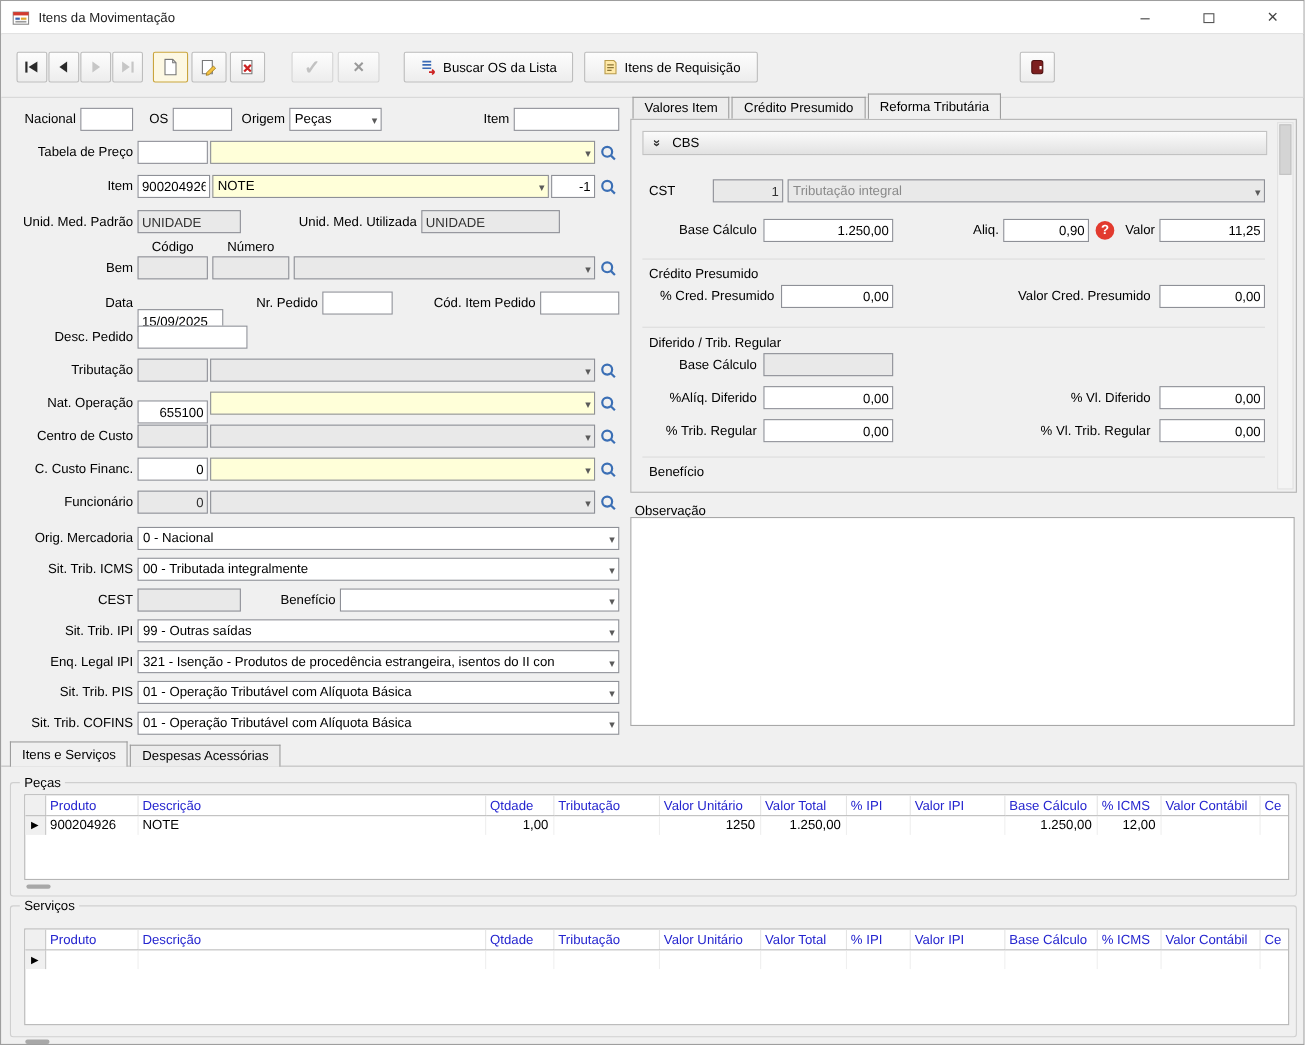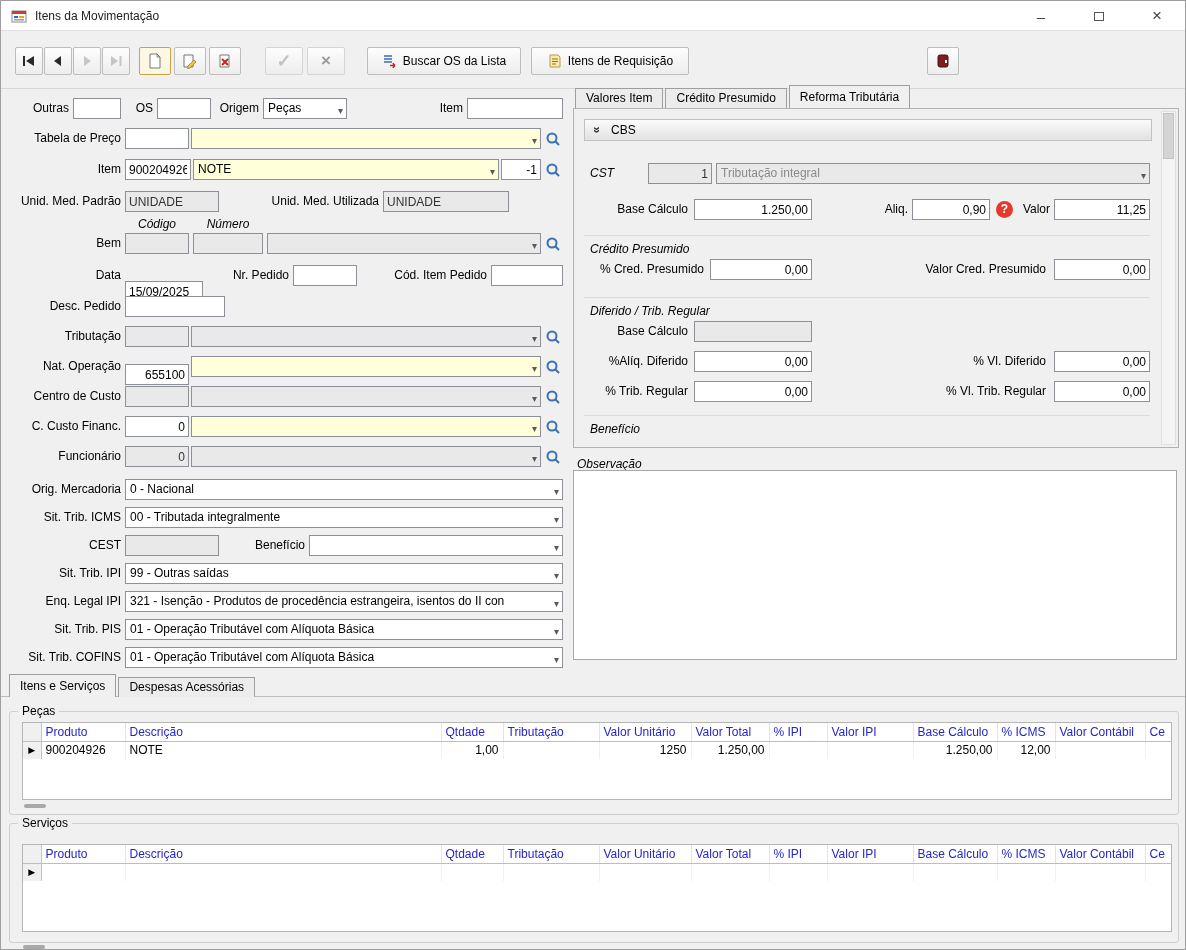--- a/index.html
+++ b/index.html
@@ -16,21 +16,21 @@
 
   
   .toolbar { position:absolute; top:31px; left:0; right:0; height:57px; border-bottom:1px solid #d6d6d6; background:#f0f0f0; }
   .tbtn { position:absolute; top:15px; height:28px; border:1px solid #bdbdbd; border-radius:2px; background:linear-gradient(#fdfdfd,#ededed); display:flex; align-items:center; justify-content:center; gap:5px; font-size:12px; white-space:nowrap; cursor:default; }
   .tbtn.focusd { border:1px solid #caa53d; background:#fdf8e3; }
   .glyph-check { font-size:18px; color:#c2c2c2; font-weight:bold; }
   .glyph-x { font-size:17px; color:#9a9a9a; font-weight:bold; }
 
   
   .lbl { position:absolute; height:21px; line-height:21px; text-align:right; white-space:nowrap; overflow:hidden; }
-  .lbll { position:absolute; height:21px; line-height:21px; text-align:left; white-space:nowrap;font-style:italic; }
+  .lbll { position:absolute; height:21px; line-height:21px; text-align:left; white-space:nowrap; }
   .fld { position:absolute; height:21px; border:1px solid #8e9097; background:#fff; font:12px "Liberation Sans",sans-serif; padding:0 3px; }
   .fld.num { text-align:right; }
   .fld.dis { background:#e9e9e9; color:#333; }
   .combo { position:absolute; height:21px; border:1px solid #8e9097; background:#fff; line-height:19px; padding:0 16px 0 4px; white-space:nowrap; overflow:hidden; }
   .combo.yel { background:#ffffd9; }
   .combo.dis { background:#e9e9e9; color:#8a8a8a; }
   .combo .arr { position:absolute; right:3px; top:2px; font-size:10px; color:#5a5a5a; }
   .lookup { position:absolute; width:20px; height:21px; display:flex; align-items:center; justify-content:center; cursor:pointer; }
 
   
@@ -155,21 +155,21 @@
     <button class="tbtn" style="left:926px;width:32px">
       <svg width="16" height="16">
           <rect x="3" y="2" width="10" height="12" rx="2" fill="#7d1f1f" stroke="#4d0f0f"></rect>
           <rect x="10" y="7" width="2" height="3" fill="#fff"></rect>
         </svg>
     </button>
   </div>
 
   <div style="position:absolute;left:8px;top:92px;width:560px;height:578px">
 
-    <div class="lbl" style="top:5px;left:0;width:60px">Outras</div>
+    <div class="lbl" style="top:5px;left:0;width:60px">Nacional</div>
     <input class="fld" style="top: 5px; left: 64px; width: 48px;" value="">
     <div class="lbl" style="top:5px;left:114px;width:30px">OS</div>
     <input class="fld" style="top: 5px; left: 148px; width: 54px;" value="">
     <div class="lbl" style="top:5px;left:204px;width:46px">Origem</div>
     <div class="combo" style="top:5px;left:254px;width:84px">
       <span>Peças</span>
       <span class="arr">▾</span>
     </div>
     <div class="lbl" style="top:5px;left:420px;width:34px">Item</div>
     <input class="fld" style="top: 5px; left: 458px; width: 96px;" value="">

